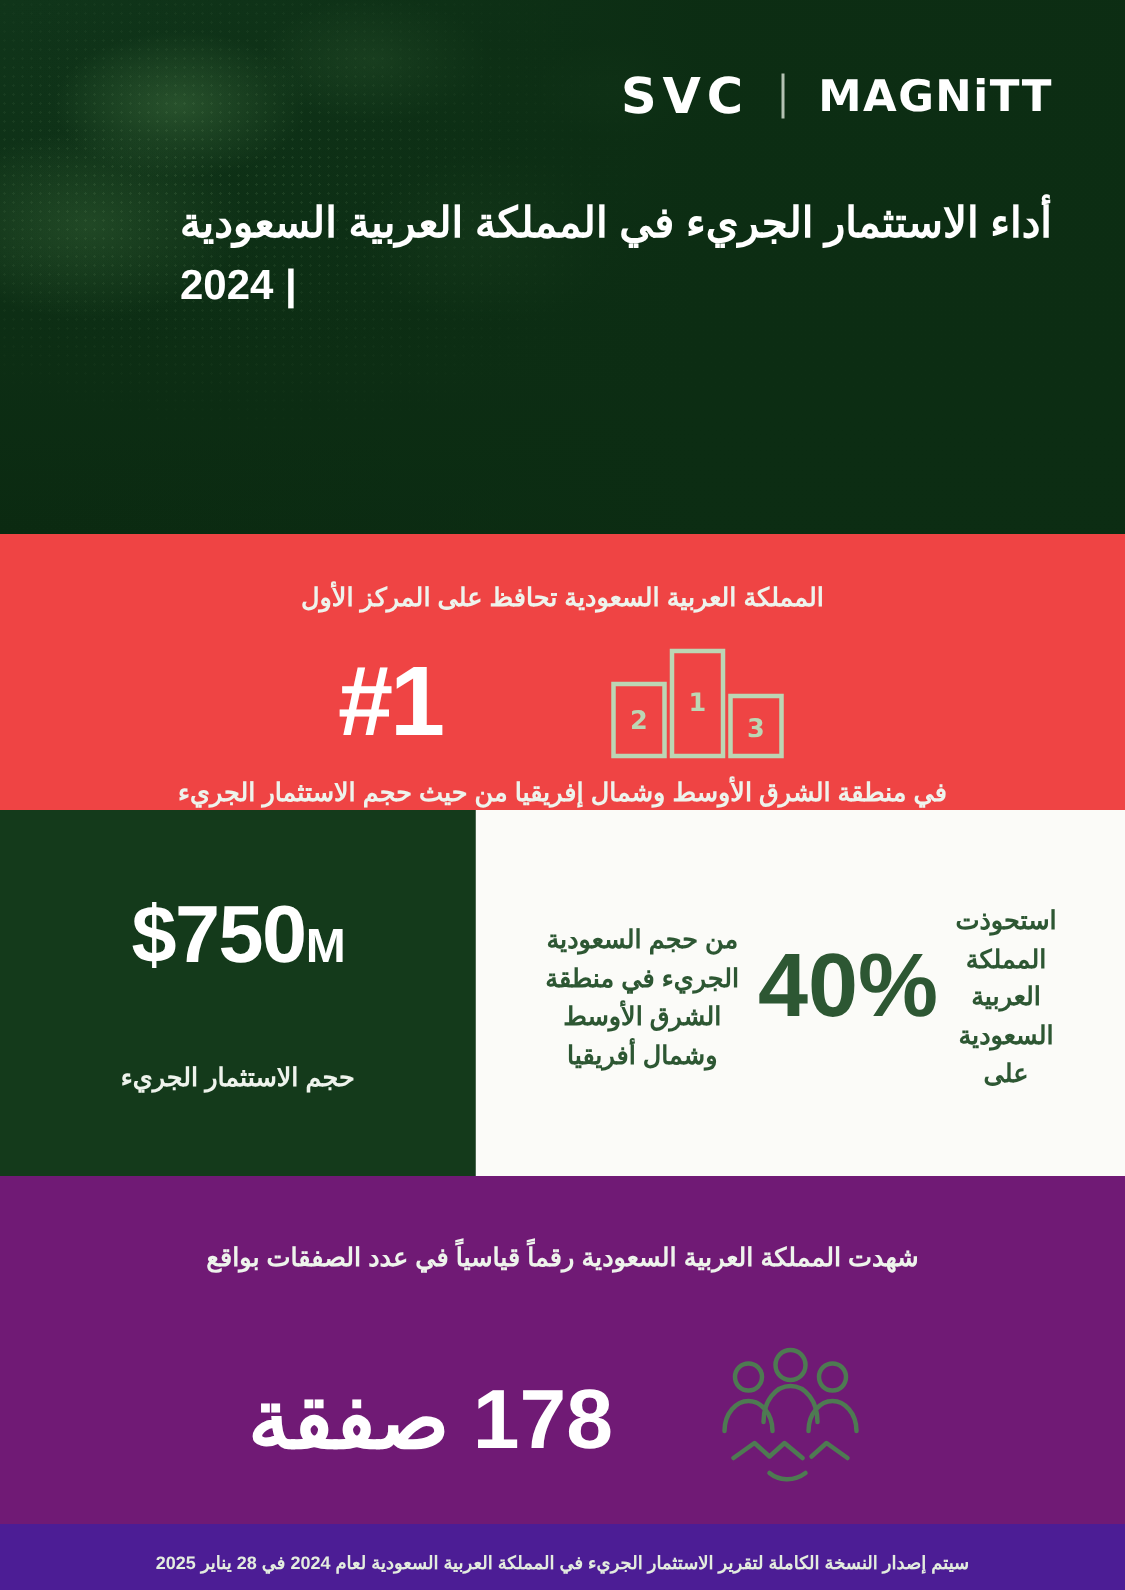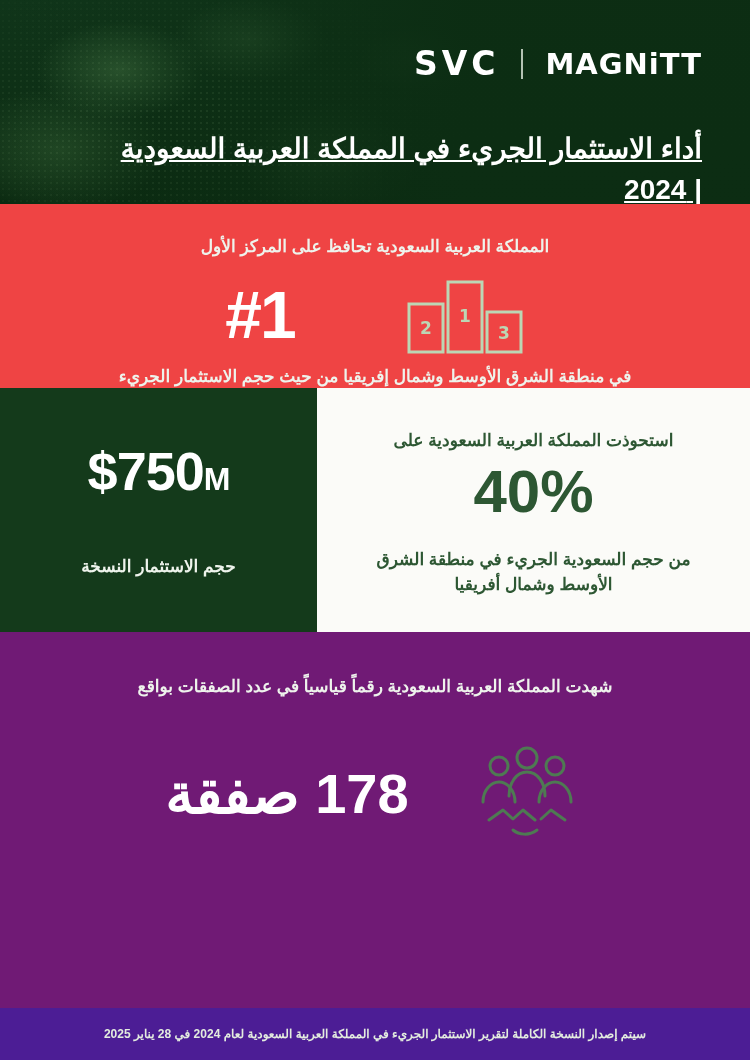--- a/index.html
+++ b/index.html
@@ -14,21 +14,21 @@
     width: 750px;
     height: 1060px;
     overflow: hidden;
     display: flex;
     flex-direction: column;
   }
 
   
   .hero {
     position: relative;
-    height: 204px;
+    height: 356px;
     background: #0c2d13;
     overflow: hidden;
     flex: none;
   }
   .hero-map {
     position: absolute;
     inset: 0;
     background:
       radial-gradient(ellipse 120px 70px at 120px 70px, rgba(120,180,110,.30), transparent 70%),
       radial-gradient(ellipse 150px 90px at 60px 150px, rgba(110,170,100,.22), transparent 70%),
@@ -73,26 +73,25 @@
   .logo-magnitt {
     color: #ffffff;
     font-size: 29px;
     font-weight: bold;
     letter-spacing: 1px;
     font-family: "DejaVu Sans", sans-serif;
   }
   .hero-title {
     position: absolute;
     top: 128px; right: 48px; left: 120px;
-    text-align: right;
+    text-align: left;
     color: #ffffff;
     font-size: 28px;
     font-weight: bold;
     line-height: 1.48;
-    text-decoration: underline;
   }
 
   
   .rank {
     background: #ef4444;
     flex: none;
     height: 184px;
     padding: 30px 48px 26px;
     position: relative;
   }
@@ -131,21 +130,21 @@
   .split {
     display: flex;
     flex: none;
     height: 244px;
   }
   .split-left {
     width: 433px;
     background: #fbfbf8;
     padding: 36px 34px 30px;
     display: flex;
-    flex-direction: column;
+    flex-direction: row;
     align-items: center;
     justify-content: center;
     text-align: center;
   }
   .share-lead {
     color: #2d5733;
     font-size: 17px;
     font-weight: bold;
     line-height: 1.5;
   }
@@ -278,21 +277,21 @@
     <div class="split-left">
       <p class="share-lead">استحوذت المملكة العربية السعودية على</p>
       <p class="share-pct">40%</p>
       <p class="share-tail">من حجم السعودية الجريء في منطقة الشرق الأوسط وشمال أفريقيا</p>
     </div>
 
     <div class="split-right">
       <div class="amount">
         <span>$750</span><span class="suffix">M</span>
       </div>
-      <div class="amount-label">حجم الاستثمار النسخة</div>
+      <div class="amount-label">حجم الاستثمار الجريء</div>
     </div>
   </section>
 
   <section class="deals">
     <p class="deals-lead">شهدت المملكة العربية السعودية رقماً قياسياً في عدد الصفقات بواقع</p>
 
     <div class="deals-row">
       <svg width="116" height="100" viewBox="0 0 116 100">
         <g fill="none" stroke="#4e7a52" stroke-width="3" stroke-linecap="round" stroke-linejoin="round">
           <circle cx="30" cy="22" r="9"></circle>

